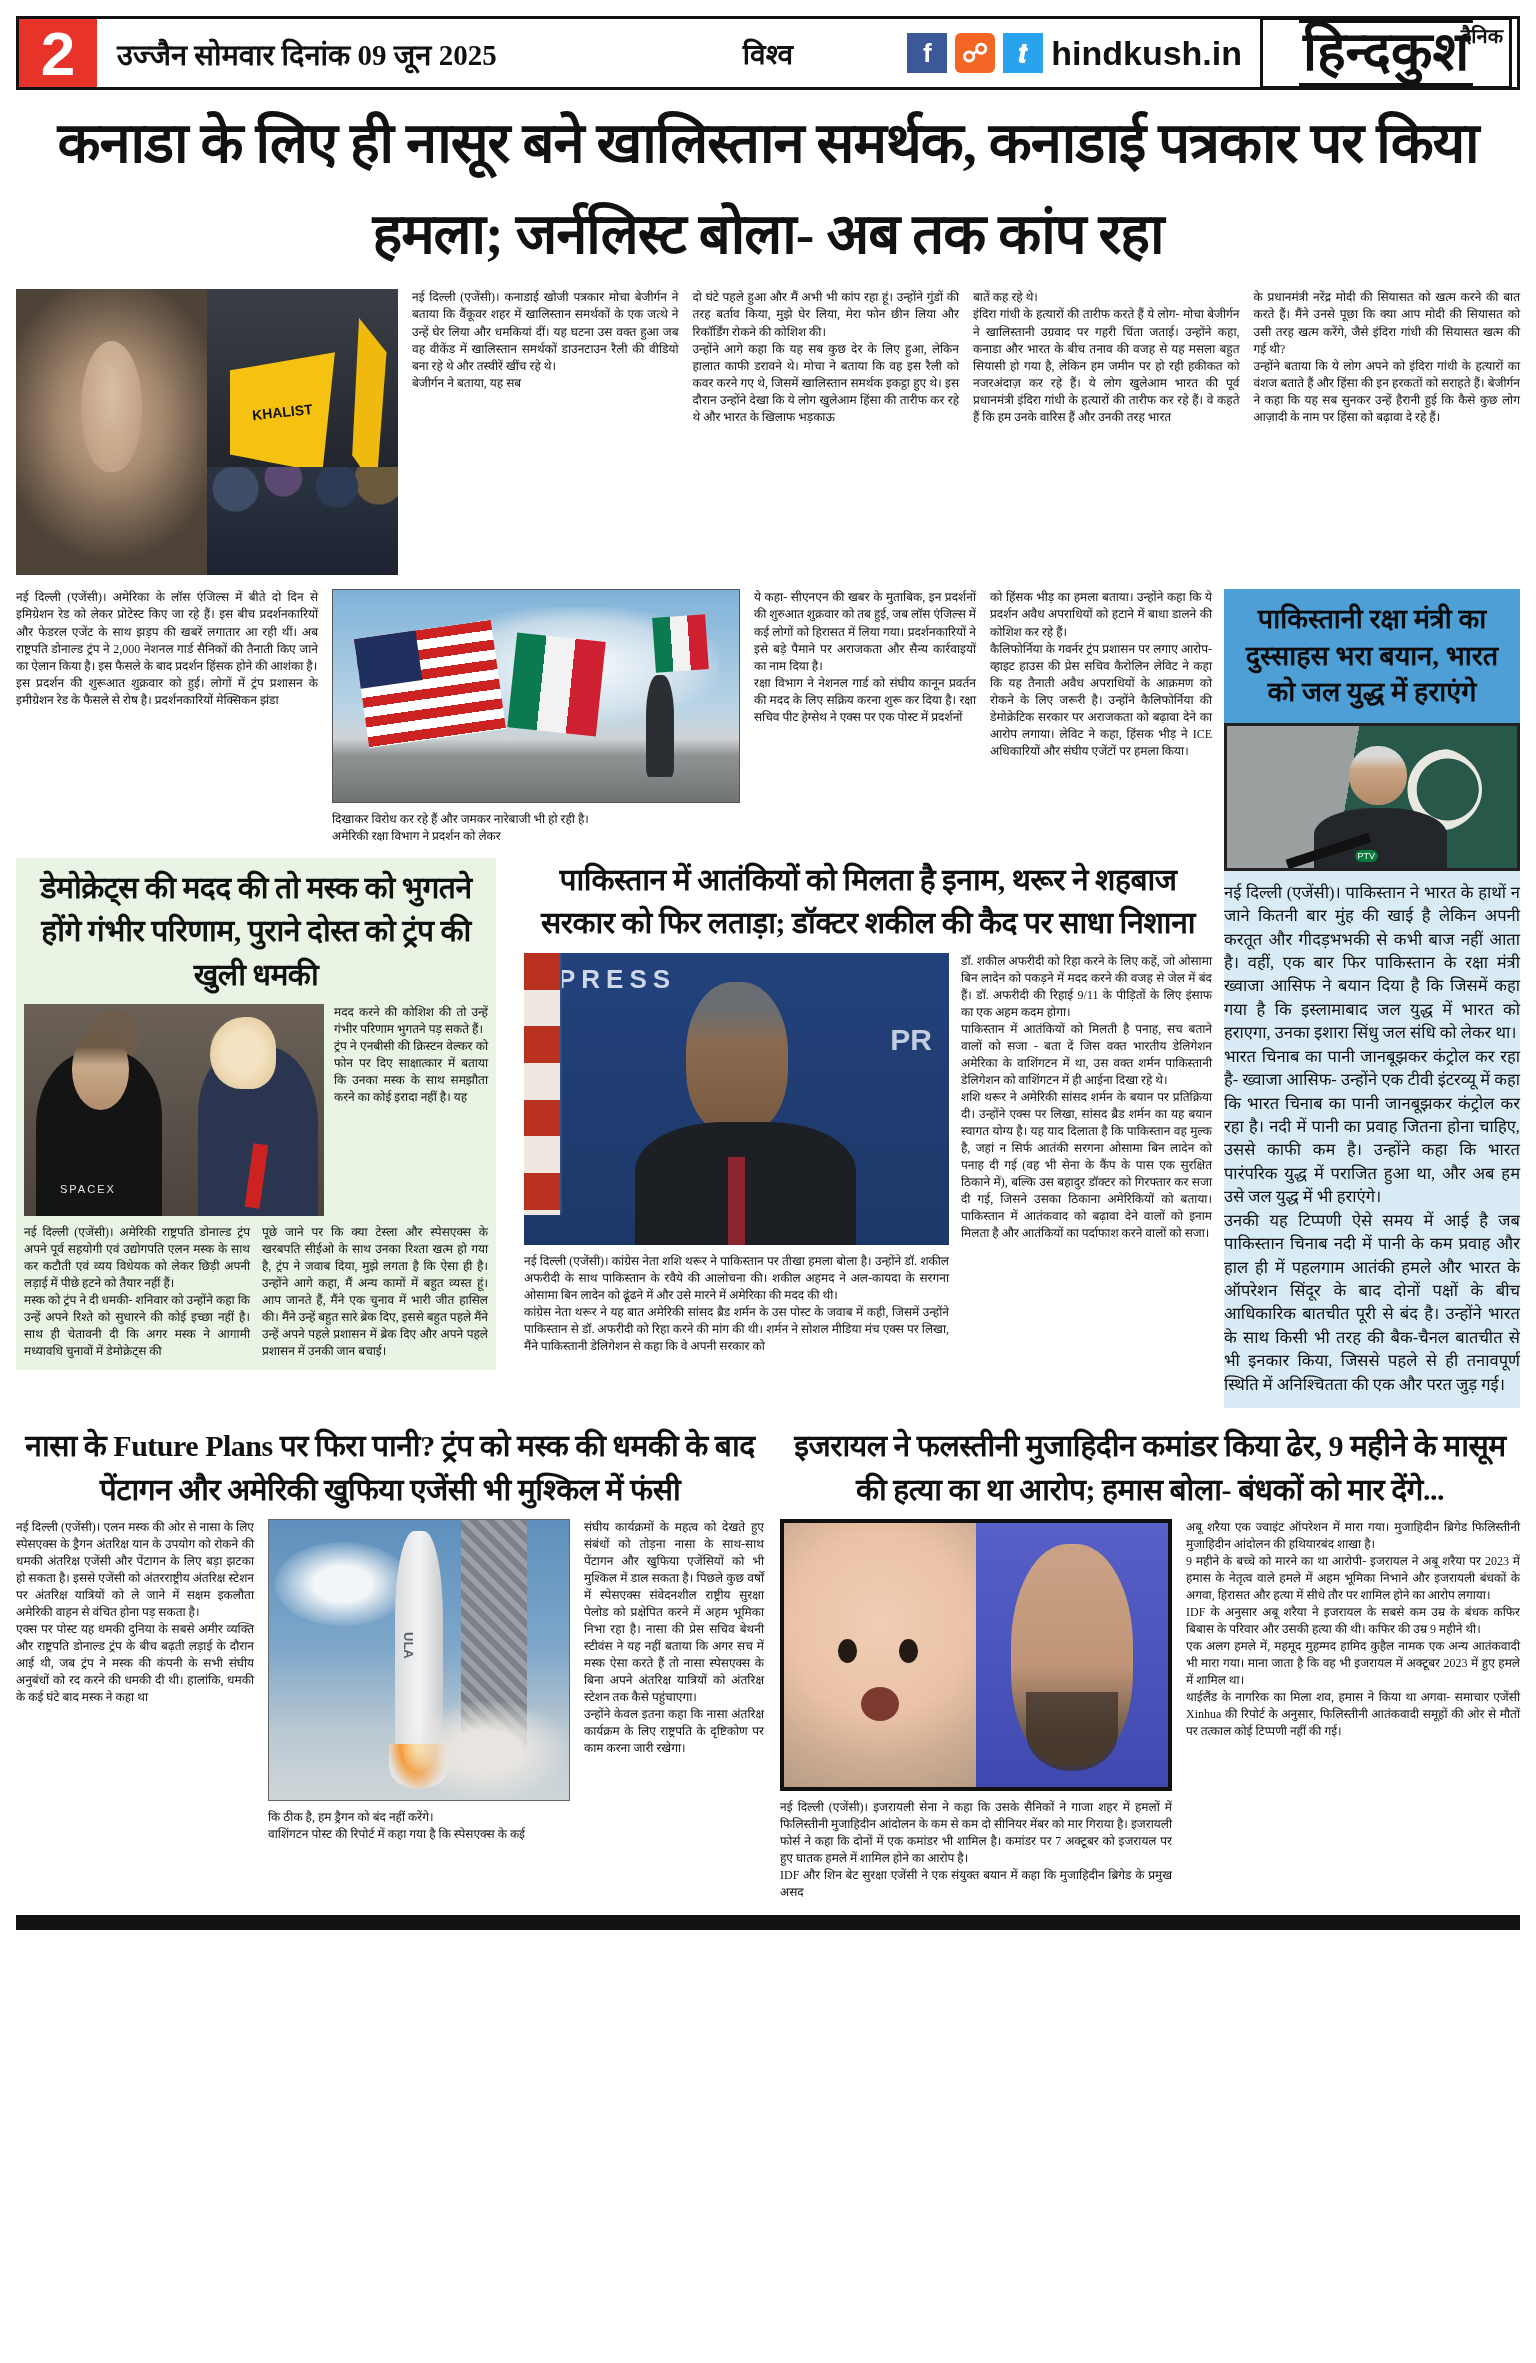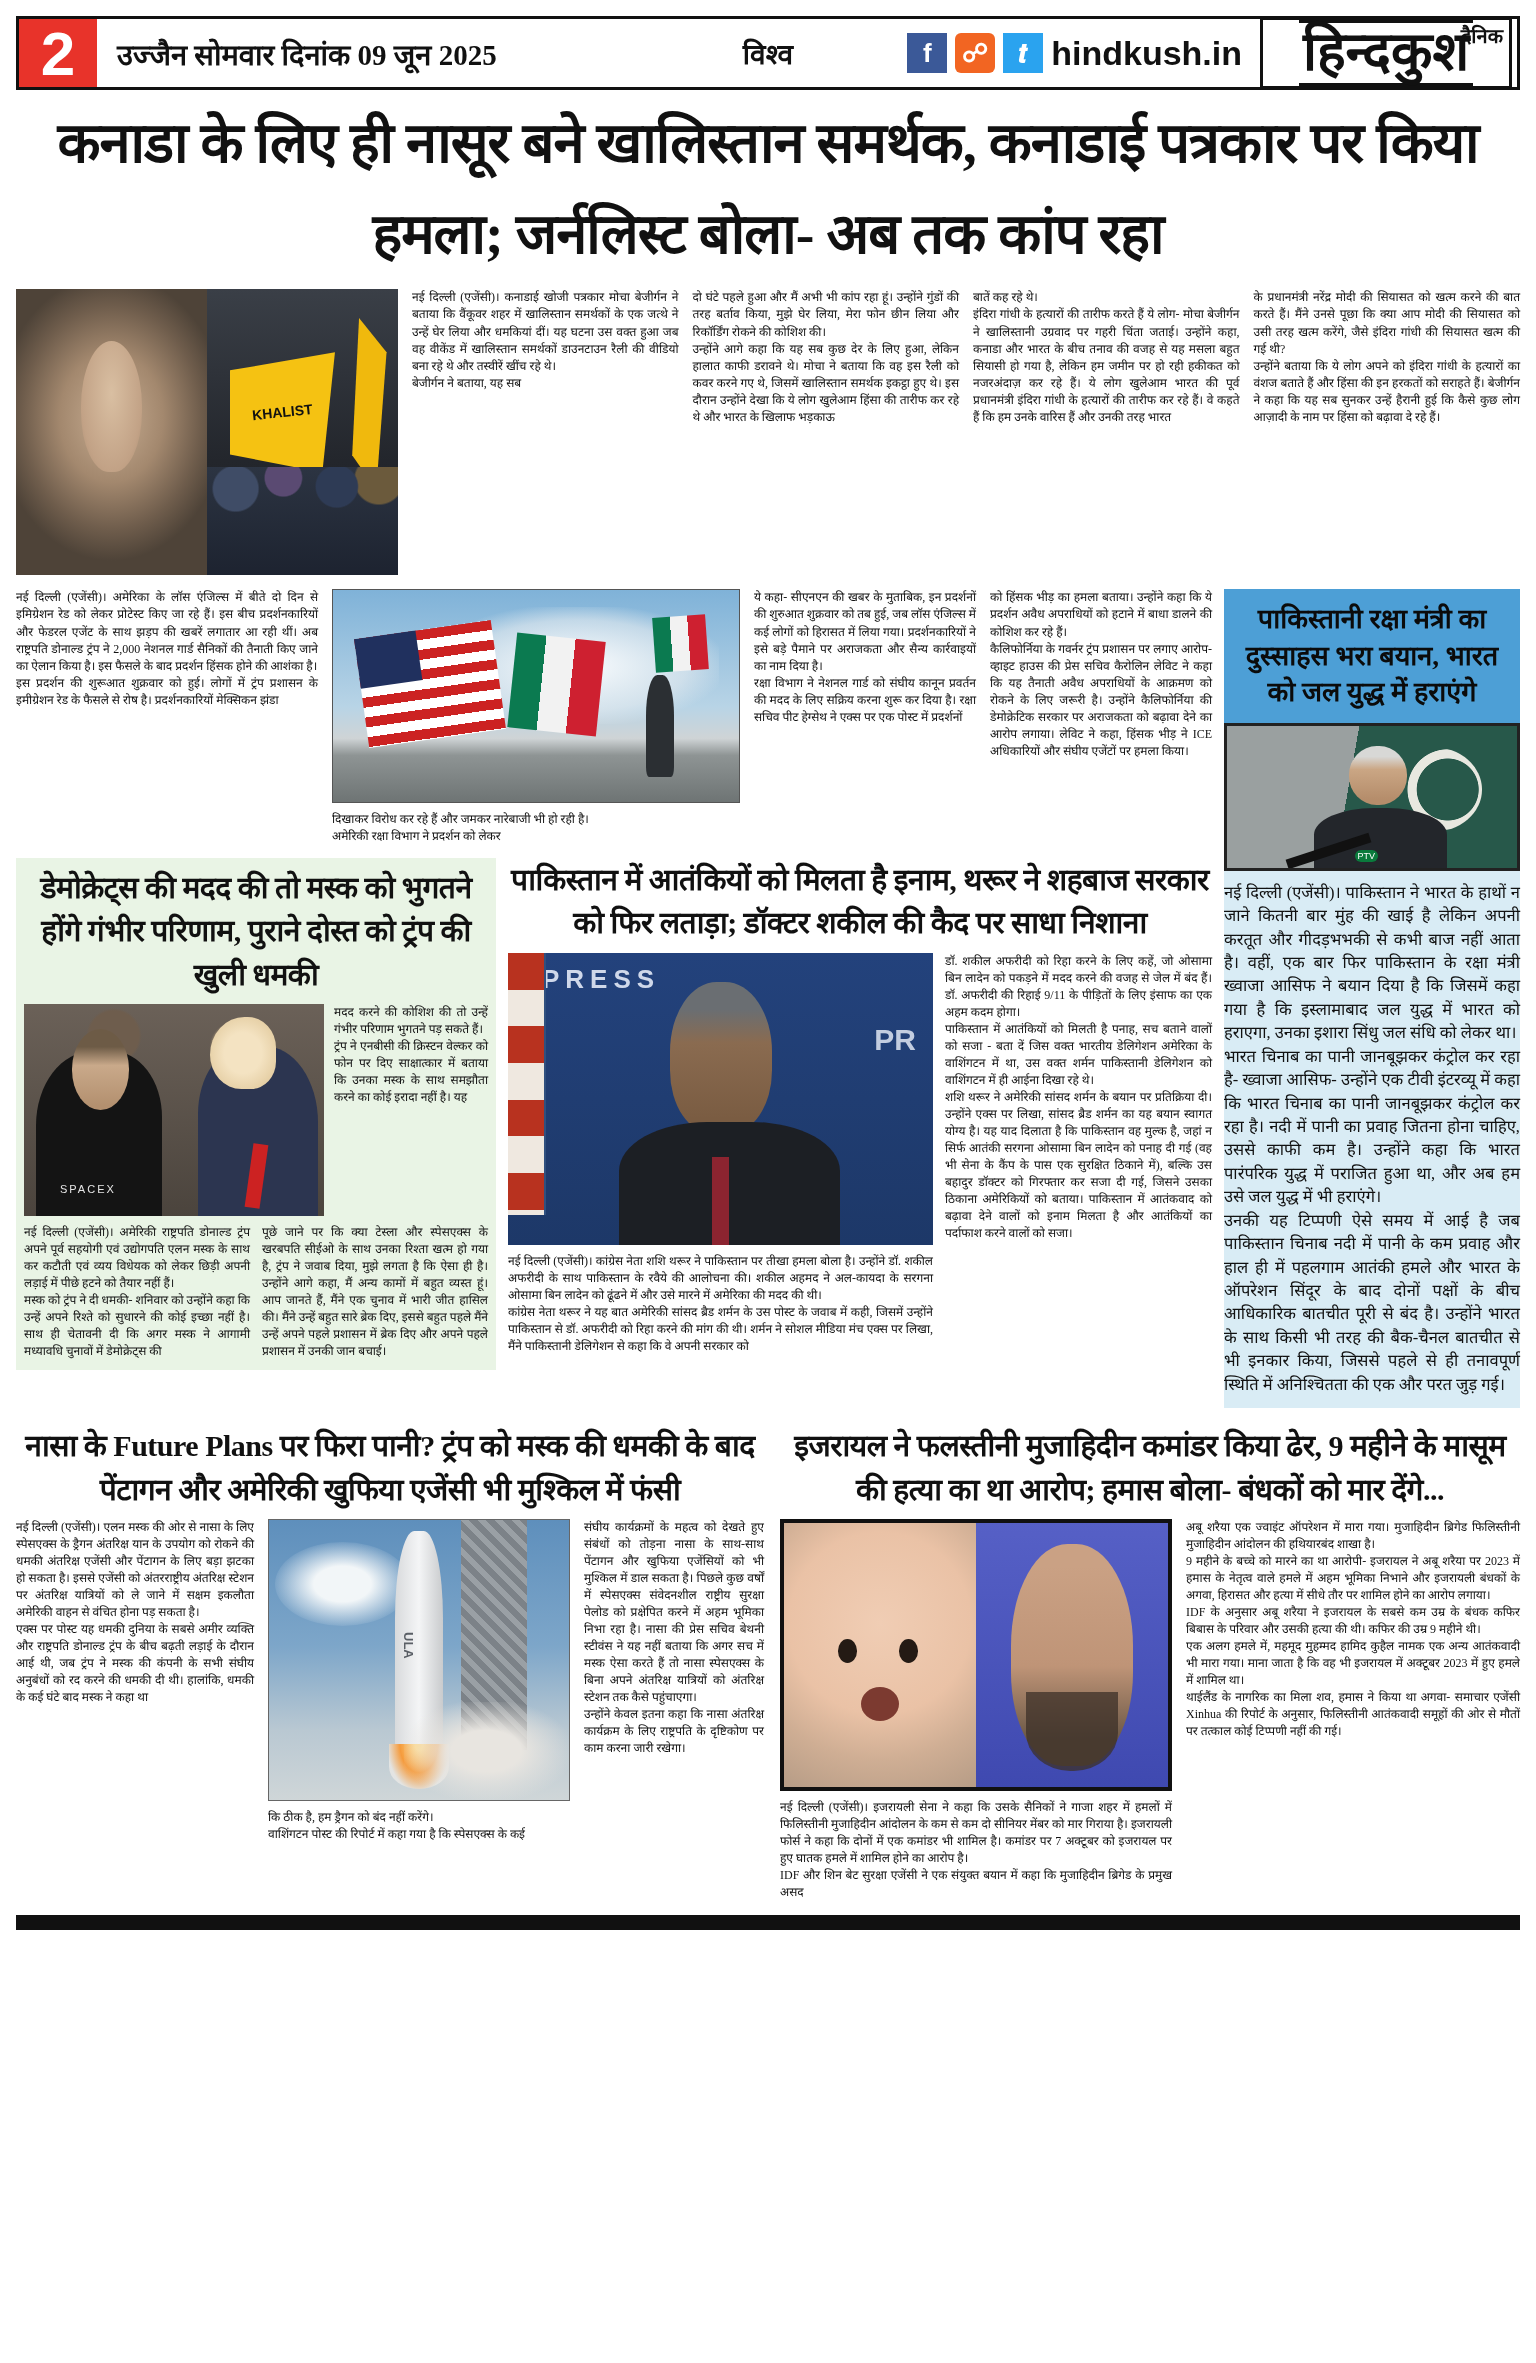--- a/index.html
+++ b/index.html
@@ -62,21 +62,21 @@
   .sb-head { background:#4d9fd6; color:#0b0b0b; font-weight:bold; font-size:27px; line-height:1.35; text-align:center; padding:12px 8px; }
   .photo-asif { height:148px; border:3px solid #222; background:linear-gradient(100deg, #9aa0a0 0 42%, #27584a 42% 100%); }
   .photo-asif .flag-c { position:absolute; right:12%; top:15%; width:34%; height:60%; border-radius:50%; background:radial-gradient(circle at 65% 50%, transparent 40%, #e8e8e0 41% 52%, transparent 53%); }
   .photo-asif .head { position:absolute; left:42%; top:14%; width:20%; height:42%; border-radius:48%; background:linear-gradient(#d8d8d6 18%, #caa684 40%, #b58d6b 90%); }
   .photo-asif .suit { position:absolute; left:30%; bottom:0; width:46%; height:42%; background:#23262b; border-radius:45% 45% 0 0; }
   .photo-asif .mic { position:absolute; left:20%; bottom:8%; width:30%; height:7%; background:#111; transform:rotate(-18deg); }
   .photo-asif .miclabel { position:absolute; left:44%; bottom:4%; background:#0a7a3c; color:#fff; font-size:9px; font-family:"Liberation Sans",sans-serif; padding:1px 3px; border-radius:6px; }
   .sb-body { background:#d9ecf5; padding:10px 0 12px; font-size:16.5px; flex:1; }
 
   
-  .row2 { display:flex; gap:12px; margin-top:12px; }
+  .row2 { display:flex; gap:28px; margin-top:12px; }
   .musk { width:480px; background:#e9f4e5; padding:8px 8px 10px; }
   .musk-top { display:flex; gap:10px; }
   .photo-musktrump { width:300px; height:212px; flex:none; background:radial-gradient(circle at 70% 20%, #8a7a66 8%, transparent 9%),radial-gradient(circle at 30% 15%, #6e5d4d 9%, transparent 10%),linear-gradient(#6b6158,#4b443d); }
   .musk-left-fig { position:absolute; left:4%; bottom:0; width:42%; height:78%; background:#141414; border-radius:45% 40% 0 0; }
   .musk-face { position:absolute; left:16%; top:12%; width:19%; height:38%; border-radius:50%; background:linear-gradient(#6d5b46 22%, #c9a98a 45%, #b3906f 95%); }
   .spacex-label { position:absolute; left:12%; bottom:10%; color:#e6e6e6; font-family:"Liberation Sans",sans-serif; font-size:11px; letter-spacing:2px; }
   .trump-fig { position:absolute; right:2%; bottom:0; width:40%; height:80%; background:#2c3550; border-radius:40% 45% 0 0; }
   .trump-hair { position:absolute; right:16%; top:6%; width:22%; height:34%; border-radius:55% 45% 40% 50%; background:radial-gradient(#f4e3c2 40%, #e4cda2 80%); }
   .trump-tie { position:absolute; right:20%; bottom:4%; width:5%; height:30%; background:#c22; transform:rotate(8deg); }
   .musk-side { flex:1; }

